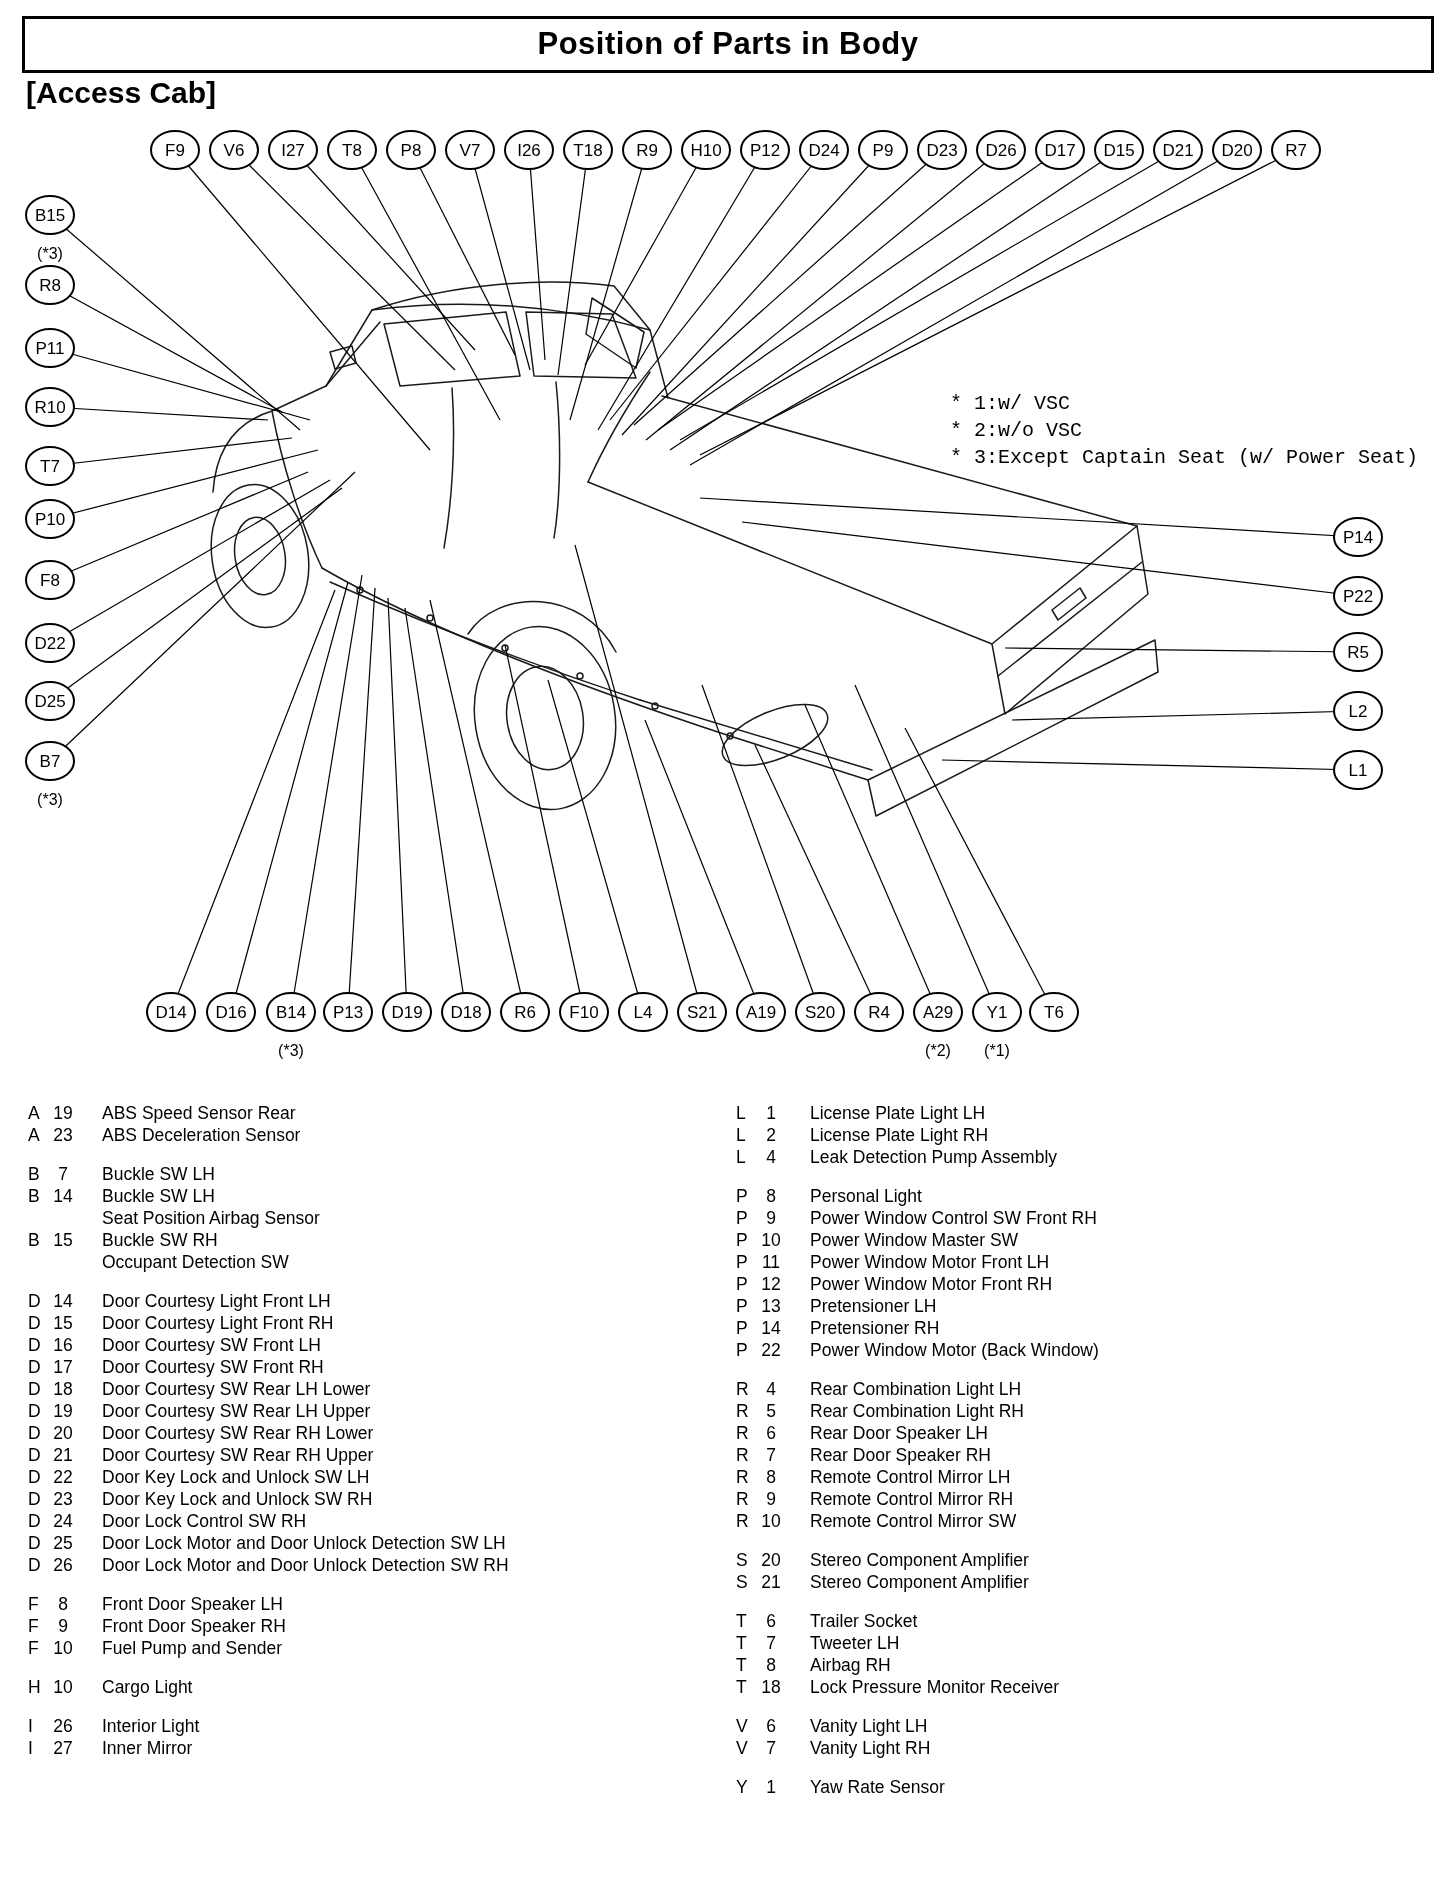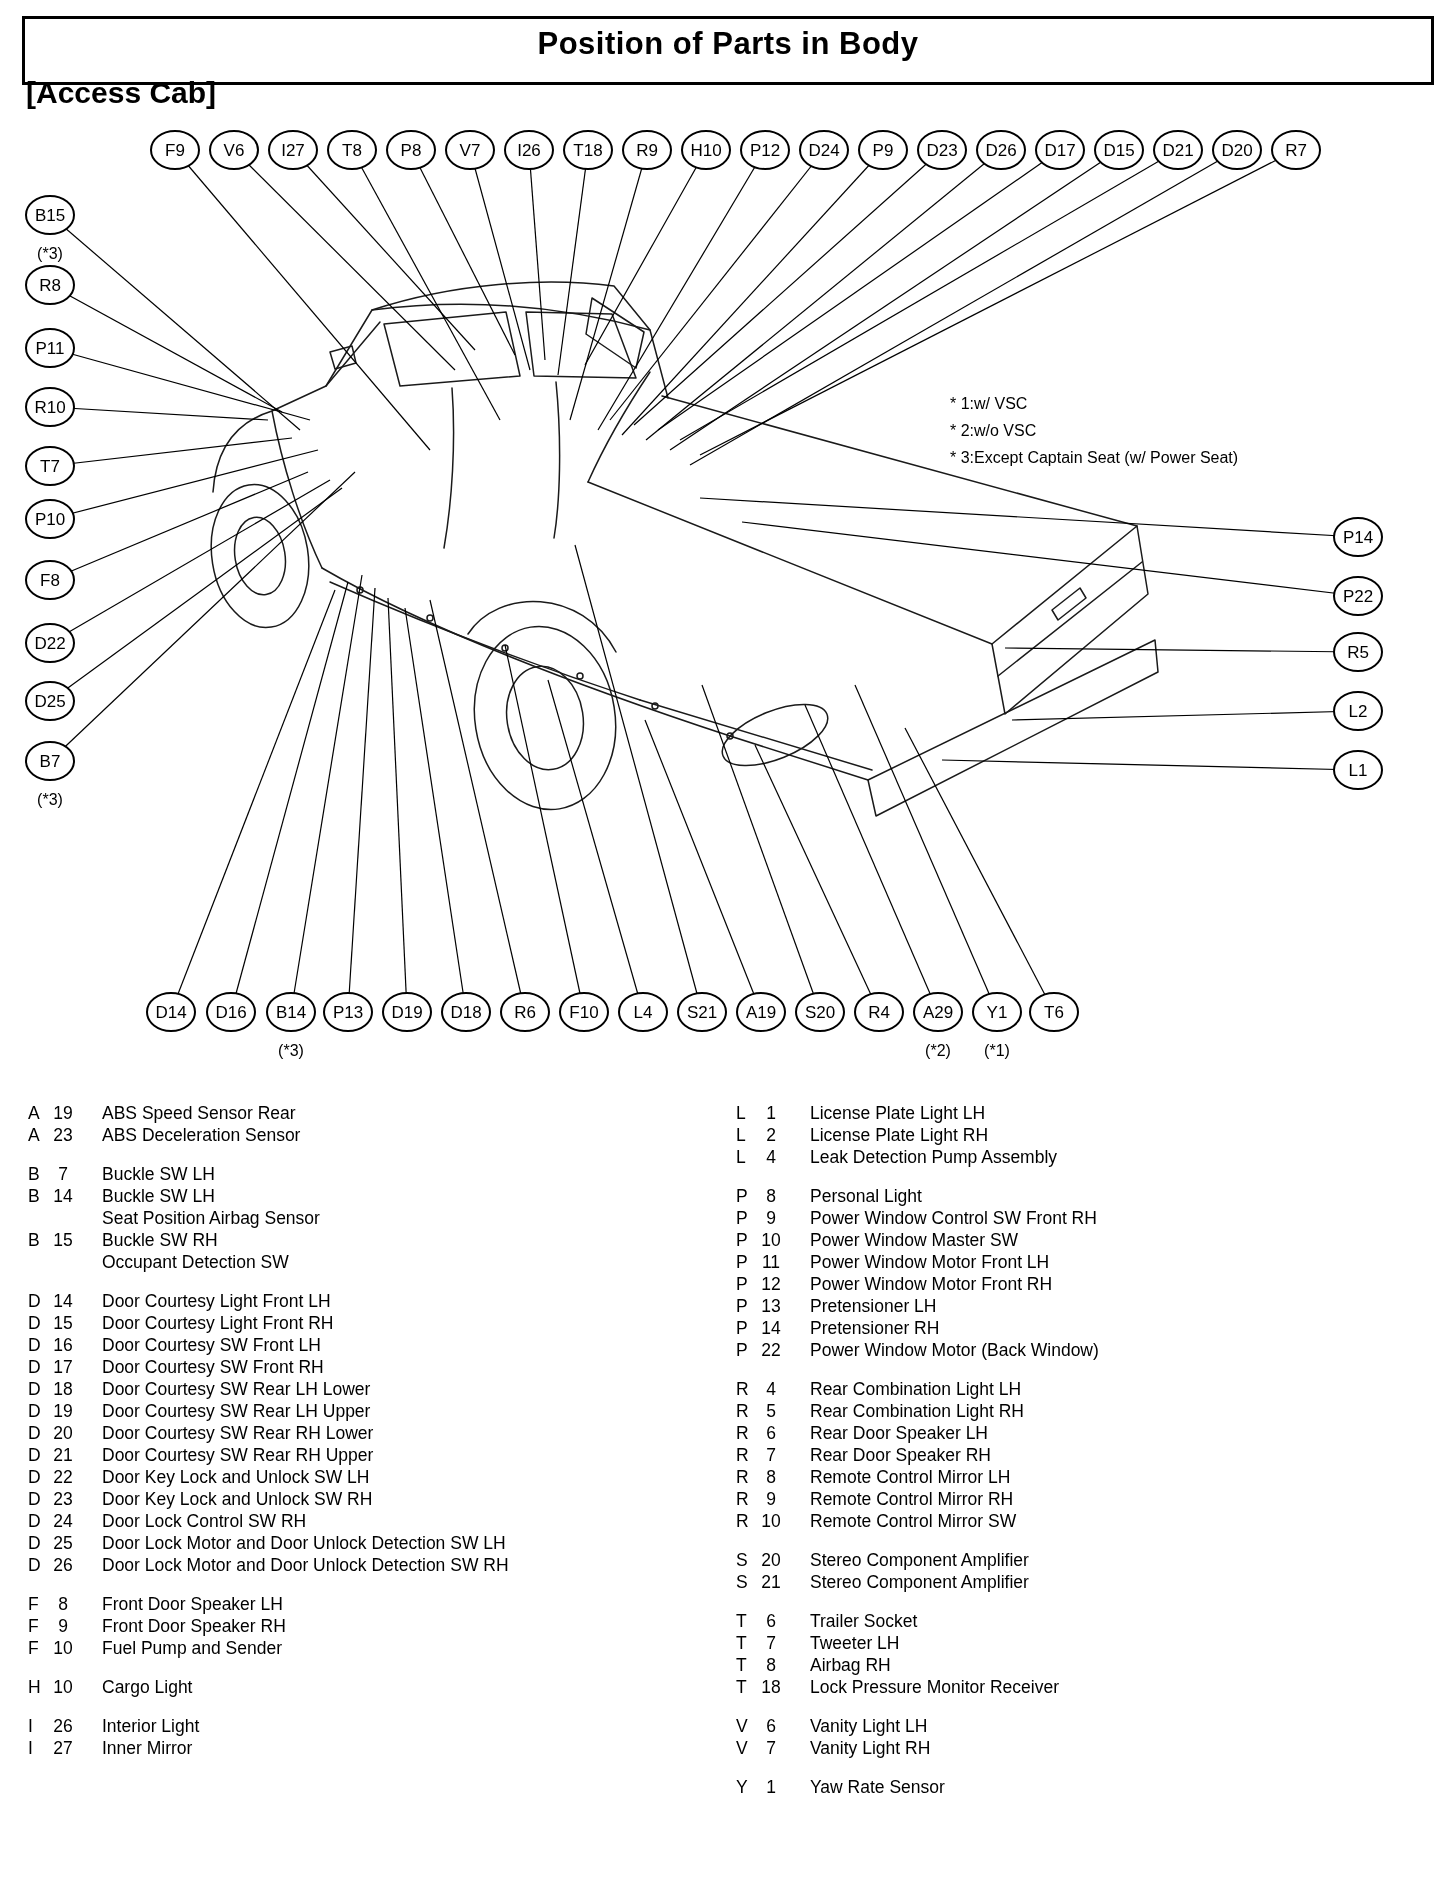--- a/index.html
+++ b/index.html
@@ -8,21 +8,21 @@
     background: #ffffff;
     font-family: "Liberation Sans", sans-serif;
     color: #000;
     position: relative;
     overflow: hidden;
   }
   .title-bar {
     position: absolute;
     left: 22px; right: 22px; top: 16px;
     border: 3px solid #000;
-    padding: 7px 0 20px 0;
+    padding: 7px 0 8px 0;
     text-align: center;
   }
   .title-bar h1 {
     font-size: 31px;
     font-weight: bold;
     letter-spacing: 0.5px;
   }
   .section-heading {
     position: absolute;
     left: 26px; top: 76px;
@@ -40,22 +40,23 @@
     font-family: "Liberation Sans", sans-serif;
     font-size: 17px;
     text-anchor: middle;
     fill: #000;
   }
   #diagram-svg .node text.sublabel { font-size: 16px; }
   #truck { stroke: #1a1a1a; fill: none; stroke-width: 1.5; stroke-linecap: round; stroke-linejoin: round; }
   .notes {
     position: absolute;
     left: 950px; top: 390px;
-    font-size: 16px;
+    font-size: 20px;
     line-height: 27px;
+    font-family: Liberation Mono, monospace;
   }
   .legend-col {
     position: absolute;
     top: 1102px;
     font-size: 17.5px;
   }
   #legend-col-0 { left: 28px;  width: 670px; }
   #legend-col-1 { left: 736px; width: 690px; }
   .legend-group { margin-bottom: 17px; }
   .legend-row { display: flex; line-height: 22px; white-space: nowrap; }

